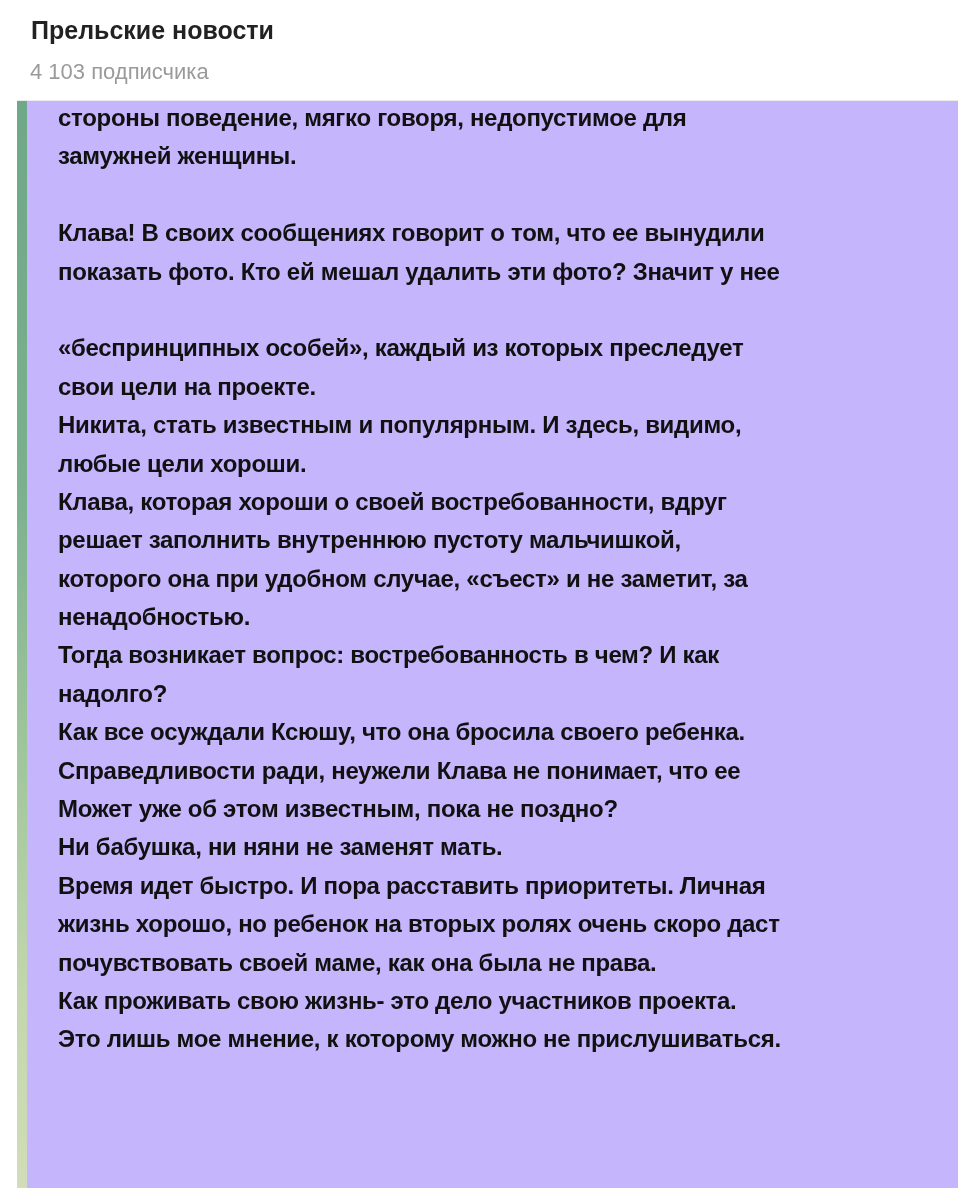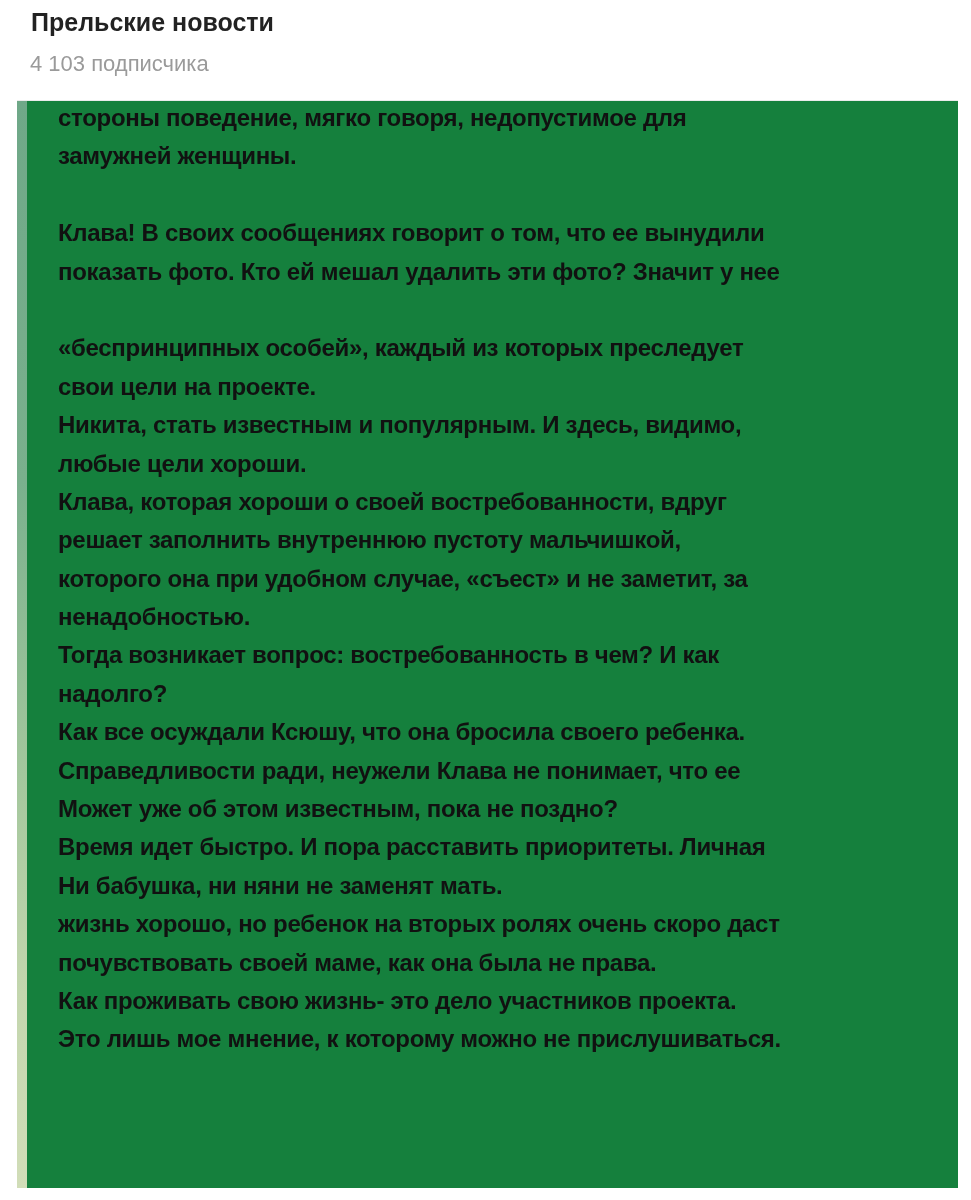--- a/index.html
+++ b/index.html
@@ -9,21 +9,21 @@
   }
   body {
     width: 971px;
     height: 1200px;
     position: relative;
     overflow: hidden;
     font-family: "Liberation Sans", sans-serif;
   }
   .header {
     position: absolute;
-    left: 0; top: 0;
+    left: 0; top: 8px;
     width: 971px;
     height: 100px;
     background: #ffffff;
   }
   .channel-title {
     position: absolute;
     left: 31px;
     top: 6px;
     font-size: 25px;
     line-height: 32px;
@@ -55,21 +55,21 @@
     width: 10px;
     height: 1087px;
     background: linear-gradient(to bottom, #6fa888 0%, #7ab08d 35%, #a3c79d 62%, #c3d6ae 82%, #d1ddb8 100%);
   }
   .message {
     position: absolute;
     left: 27px;
     top: 101px;
     width: 931px;
     height: 1087px;
-    background: #15803d;
+    background: #c4b5fd;
   }
   .message-body {
     position: absolute;
     left: 31px;
     top: -2px;
     width: 900px;
     font-size: 24px;
     line-height: 38.4px;
     color: #111111;
     font-weight: 600;
@@ -106,20 +106,20 @@
     <span class="line">любые цели хороши.</span>
     <span class="line">Клава, которая хороши о своей востребованности, вдруг</span>
     <span class="line">решает заполнить внутреннюю пустоту мальчишкой,</span>
     <span class="line">которого она при удобном случае, «съест» и не заметит, за</span>
     <span class="line">ненадобностью.</span>
     <span class="line">Тогда возникает вопрос: востребованность в чем? И как</span>
     <span class="line">надолго?</span>
     <span class="line">Как все осуждали Ксюшу, что она бросила своего ребенка.</span>
     <span class="line">Справедливости ради, неужели Клава не понимает, что ее</span>
     <span class="line">Может уже об этом известным, пока не поздно?</span>
+    <span class="line">Ни бабушка, ни няни не заменят мать.</span>
     <span class="line">Время идет быстро. И пора расставить приоритеты. Личная</span>
-    <span class="line">Ни бабушка, ни няни не заменят мать.</span>
     <span class="line">жизнь хорошо, но ребенок на вторых ролях очень скоро даст</span>
     <span class="line">почувствовать своей маме, как она была не права.</span>
     <span class="line">Как проживать свою жизнь- это дело участников проекта.</span>
     <span class="line">Это лишь мое мнение, к которому можно не прислушиваться.</span>
   </div>
 </div>
 
 </body></html>

